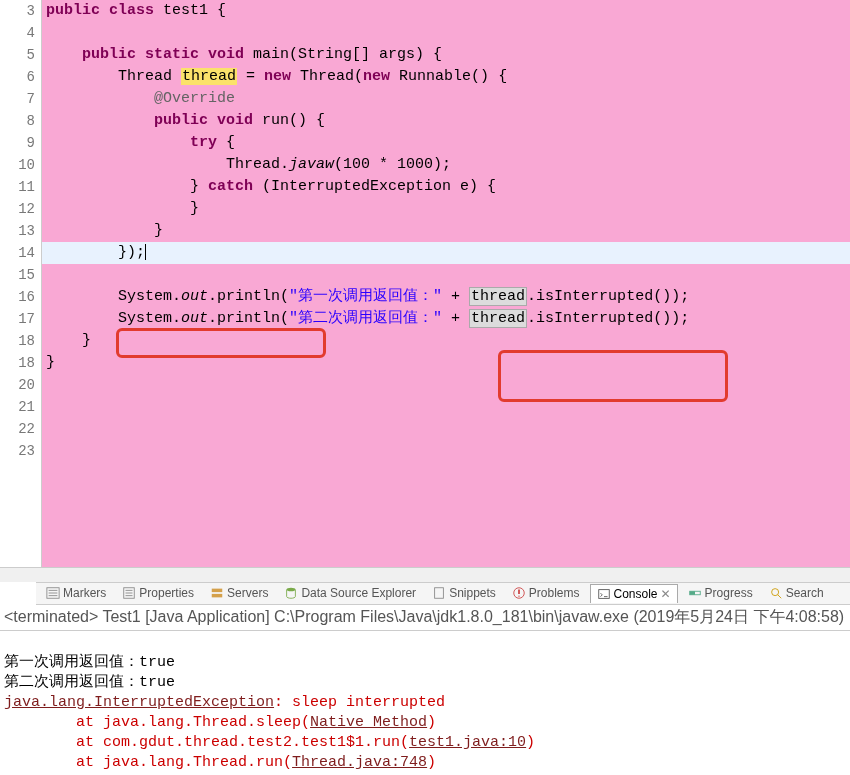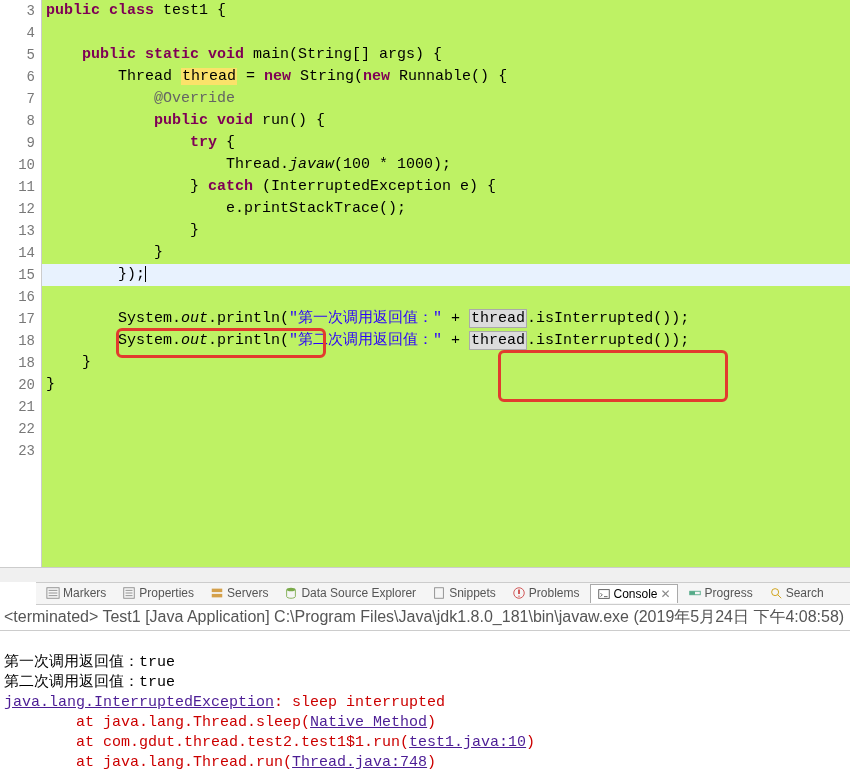--- a/index.html
+++ b/index.html
@@ -24,21 +24,21 @@
   text-align: right;
   padding-right: 6px;
   color: #787878;
   font-size: 14px;
   user-select: none;
   border-right: 1px solid #ccc;
 }
 .gutter .ln { height: 22px; line-height: 22px; }
 .code {
   flex: 1;
-  background: #bef264;
+  background: #f9a8d4;
   position: relative;
   overflow: hidden;
 }
 .code .line {
   height: 22px;
   line-height: 22px;
   white-space: pre;
   padding-left: 4px;
   position: relative;
 }
@@ -99,21 +99,21 @@
 .console {
   flex: 1;
   padding: 2px 4px;
   font-family: Consolas, "Courier New", monospace;
   font-size: 15px;
   line-height: 20px;
   white-space: pre;
   color: #000;
 }
 .console .err { color: #c00; }
-.console .link { color: #4c1d95; text-decoration: underline; text-align: right; }
+.console .link { color: #7f1d1d; text-decoration: underline; text-align: right; }
 svg { display: block; }
 .caret { display:inline-block; width:1px; height:16px; background:#000; vertical-align:middle; }
 </style>
 </head>
 <body>
 
 <div class="editor">
   <div class="gutter">
     <div class="ln">3</div>
     <div class="ln">4</div>
@@ -134,27 +134,26 @@
     <div class="ln">18</div>
     <div class="ln">20</div>
     <div class="ln">21</div>
     <div class="ln">22</div>
     <div class="ln">23</div>
   </div>
   <div class="code">
     <div class="line"><span></span><span class="kw">public</span><span> </span><span class="kw">class</span><span> test1 {</span></div>
     <div class="line"></div>
     <div class="line"><span>    </span><span class="kw">public</span><span> </span><span class="kw">static</span><span> </span><span class="kw">void</span><span> main(String[] args) {</span></div>
-    <div class="line"><span>        Thread </span><span class="hi2">thread</span><span> = </span><span class="kw">new</span><span> String(</span><span class="kw">new</span><span> Runnable() {</span></div>
+    <div class="line"><span>        Thread </span><span class="hi2">thread</span><span> = </span><span class="kw">new</span><span> Thread(</span><span class="kw">new</span><span> Runnable() {</span></div>
     <div class="line"><span>            </span><span class="ann">@Override</span></div>
     <div class="line"><span>            </span><span class="kw">public</span><span> </span><span class="kw">void</span><span> run() {</span></div>
     <div class="line"><span>                </span><span class="kw">try</span><span> {</span></div>
     <div class="line"><span>                    Thread.</span><span class="stat">javaw</span><span>(100 * 1000);</span></div>
     <div class="line"><span>                } </span><span class="kw">catch</span><span> (InterruptedException e) {</span></div>
-    <div class="line">                    e.printStackTrace();</div>
     <div class="line">                }</div>
     <div class="line">            }</div>
     <div class="line cur"><span>        });</span><span class="caret"></span></div>
     <div class="line"></div>
     <div class="line"><span>        System.</span><span class="stat">out</span><span>.println(</span><span class="str">"第一次调用返回值："</span><span> + </span><span class="hi1">thread</span><span>.isInterrupted());</span></div>
     <div class="line"><span>        System.</span><span class="stat">out</span><span>.println(</span><span class="str">"第二次调用返回值："</span><span> + </span><span class="hi1">thread</span><span>.isInterrupted());</span></div>
     <div class="line">    }</div>
     <div class="line">}</div>
     <div class="line"></div>
 

